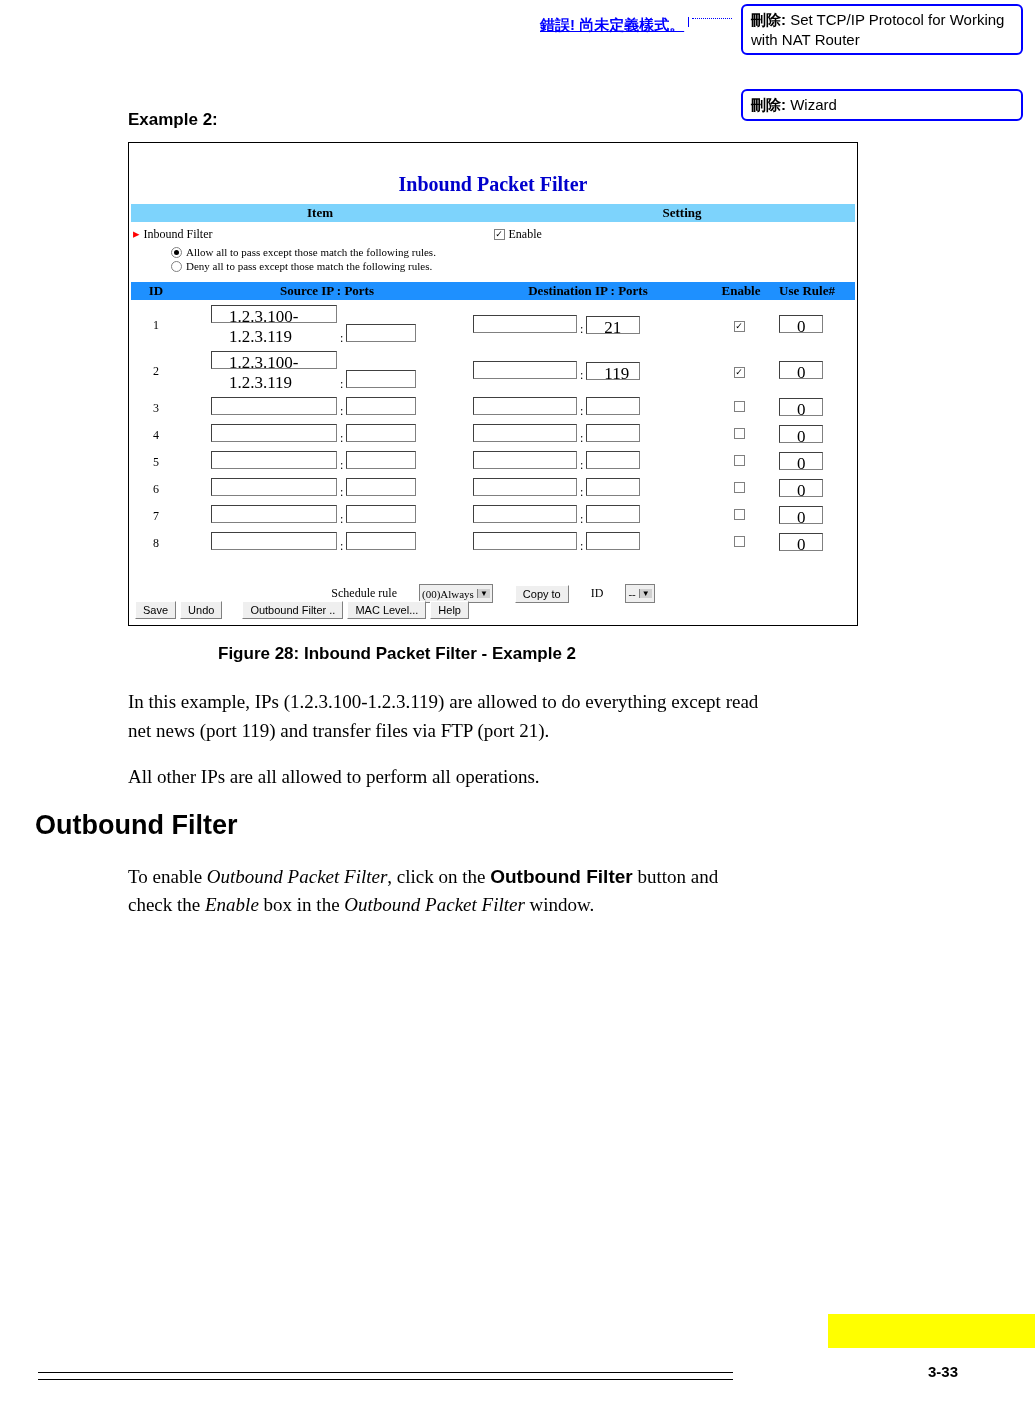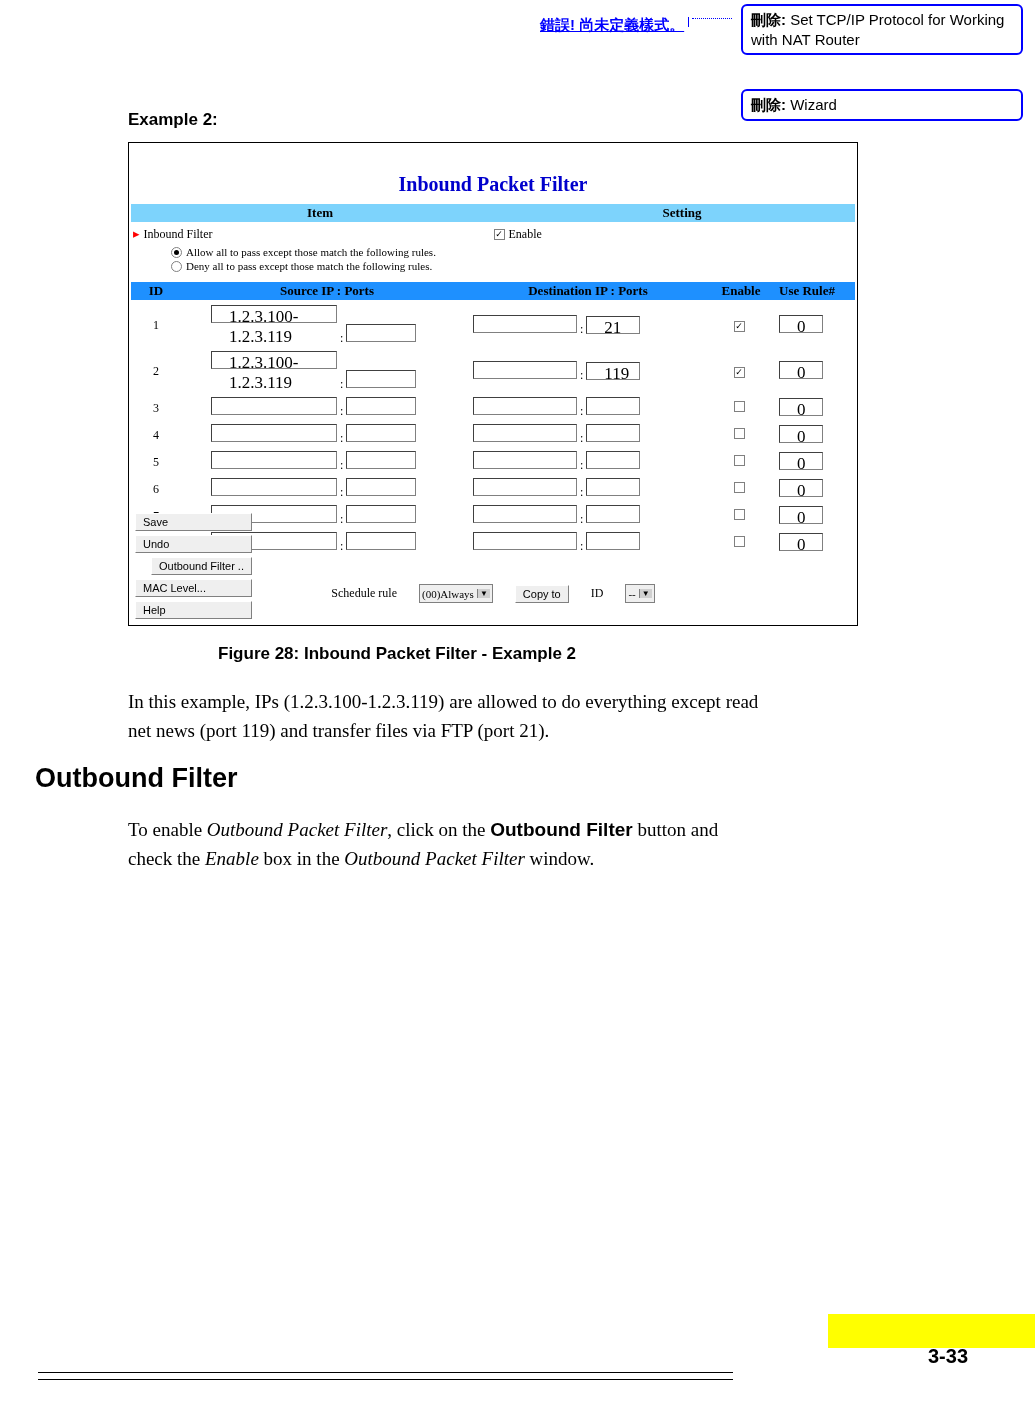--- a/index.html
+++ b/index.html
@@ -181,21 +181,20 @@
       font-size: 11px;
       padding: 2px 7px;
       font-family: Arial, sans-serif;
     }
     .btn-row {
       display: flex;
       gap: 4px;
       position: absolute;
       bottom: 6px;
       left: 6px;
-      flex-direction: column;
     }
     .figure-caption {
       font-family: Arial, Helvetica, sans-serif;
       font-weight: bold;
       font-size: 17px;
       text-align: left;
       margin: 18px 0 24px 90px;
     }
     .body-text {
       font-family: Georgia, 'Times New Roman', serif;
@@ -238,25 +237,25 @@
     .highlight {
       position: absolute;
       bottom: 32px;
       left: 790px;
       width: 210px;
       height: 34px;
       background: #FFFF00;
     }
     .page-num {
       position: absolute;
-      bottom: 12px;
+      bottom: 0px;
       left: 890px;
       font-family: Arial, sans-serif;
       font-weight: bold;
-      font-size: 20px;
+      font-size: 15px;
     }
   </style>
 </head>
 <body>
 
 <div class="header-error">錯誤! 尚未定義樣式。</div>
 <div class="comment-line-vert"></div>
 <div class="comment-connector"></div>
 
 <div class="comment-box comment-box-1">
@@ -378,20 +377,21 @@
       <span class="btn">Undo</span>
       <span class="btn" style="margin-left:16px;">Outbound Filter ..</span>
       <span class="btn">MAC Level...</span>
       <span class="btn">Help</span>
     </div>
   </div>
 
   <div class="figure-caption">Figure 28: Inbound Packet Filter - Example 2</div>
 
   <div class="body-text">In this example, IPs (1.2.3.100-1.2.3.119) are allowed to do everything except read net news (port 119) and transfer files via FTP (port 21).</div>
+  <div class="body-text">All other IPs are all allowed to perform all operations.</div>
 
   <div class="h2">Outbound Filter</div>
 
   <div class="body-text">
     <span>To enable </span><span class="italic">Outbound Packet Filter</span><span>, click on the </span><span class="bold">Outbound Filter</span><span> button and check the </span><span class="italic">Enable</span><span> box in the </span><span class="italic">Outbound Packet Filter</span><span> window.</span>
   </div>
 </div>
 
 <div class="footer">
   <div class="footer-line"></div>

